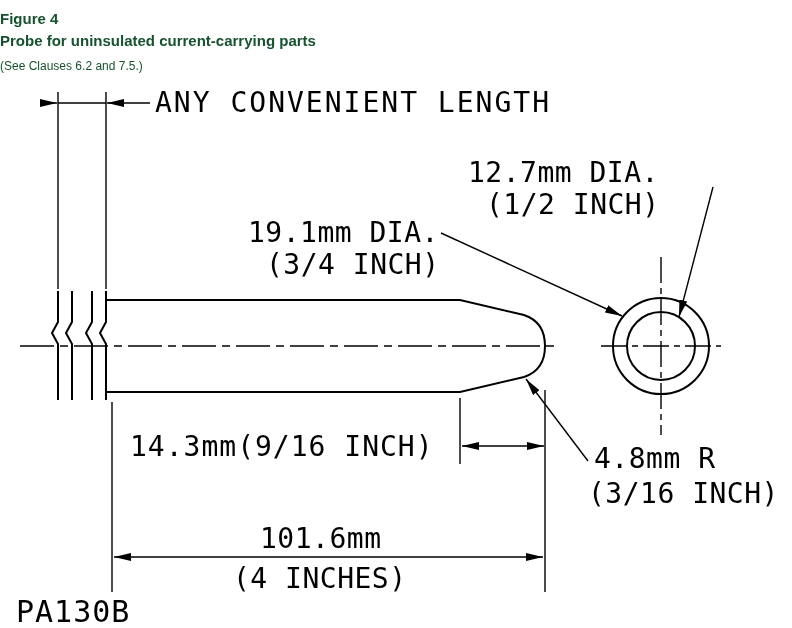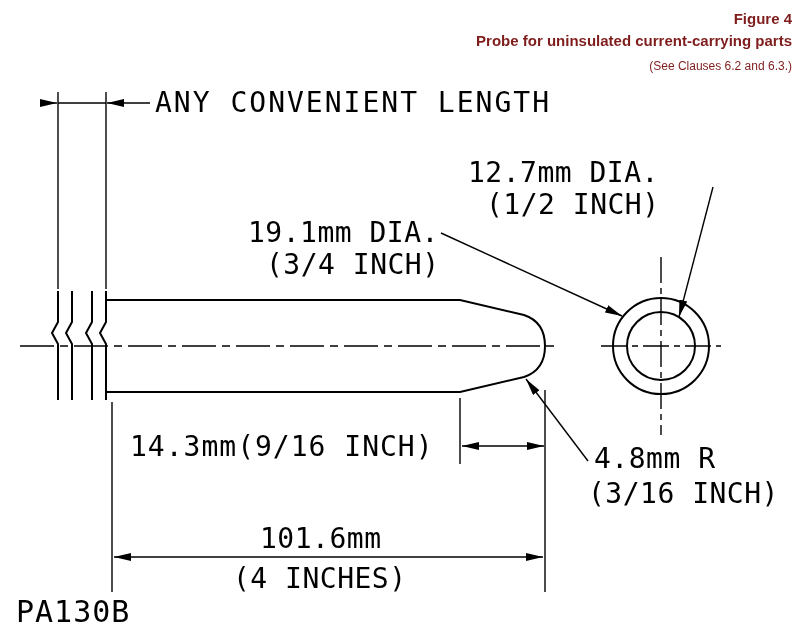--- a/index.html
+++ b/index.html
@@ -13,22 +13,22 @@
     width: 792px;
     height: 628px;
     background: #ffffff;
     overflow: hidden;
   }
   .title-block {
     position: absolute;
     top: 10px;
     left: 0;
     width: 792px;
-    text-align: right;
-    color: #7f1d1d;
+    text-align: left;
+    color: #14532d;
   }
   .fig-num {
     font-size: 15px;
     font-weight: bold;
     margin-bottom: 5px;
   }
   .fig-title {
     font-size: 15px;
     font-weight: bold;
     margin-bottom: 10px;
@@ -44,21 +44,21 @@
   }
 </style>
 </head>
 <body>
 
 <div class="page">
 
   <div class="title-block">
     <div class="fig-num">Figure 4</div>
     <div class="fig-title">Probe for uninsulated current-carrying parts</div>
-    <div class="fig-ref">(See Clauses 6.2 and 6.3.)</div>
+    <div class="fig-ref">(See Clauses 6.2 and 7.5.)</div>
   </div>
 
   <svg width="792" height="628" viewBox="0 0 792 628" xmlns="http://www.w3.org/2000/svg">
     <defs>
       <marker id="arr" markerUnits="userSpaceOnUse" markerWidth="18" markerHeight="9" refX="17" refY="4" orient="auto">
         <path d="M0,0 L17,4 L0,8 z" fill="#000"></path>
       </marker>
     </defs>
 
     <g stroke="#000" stroke-width="2" fill="none">

